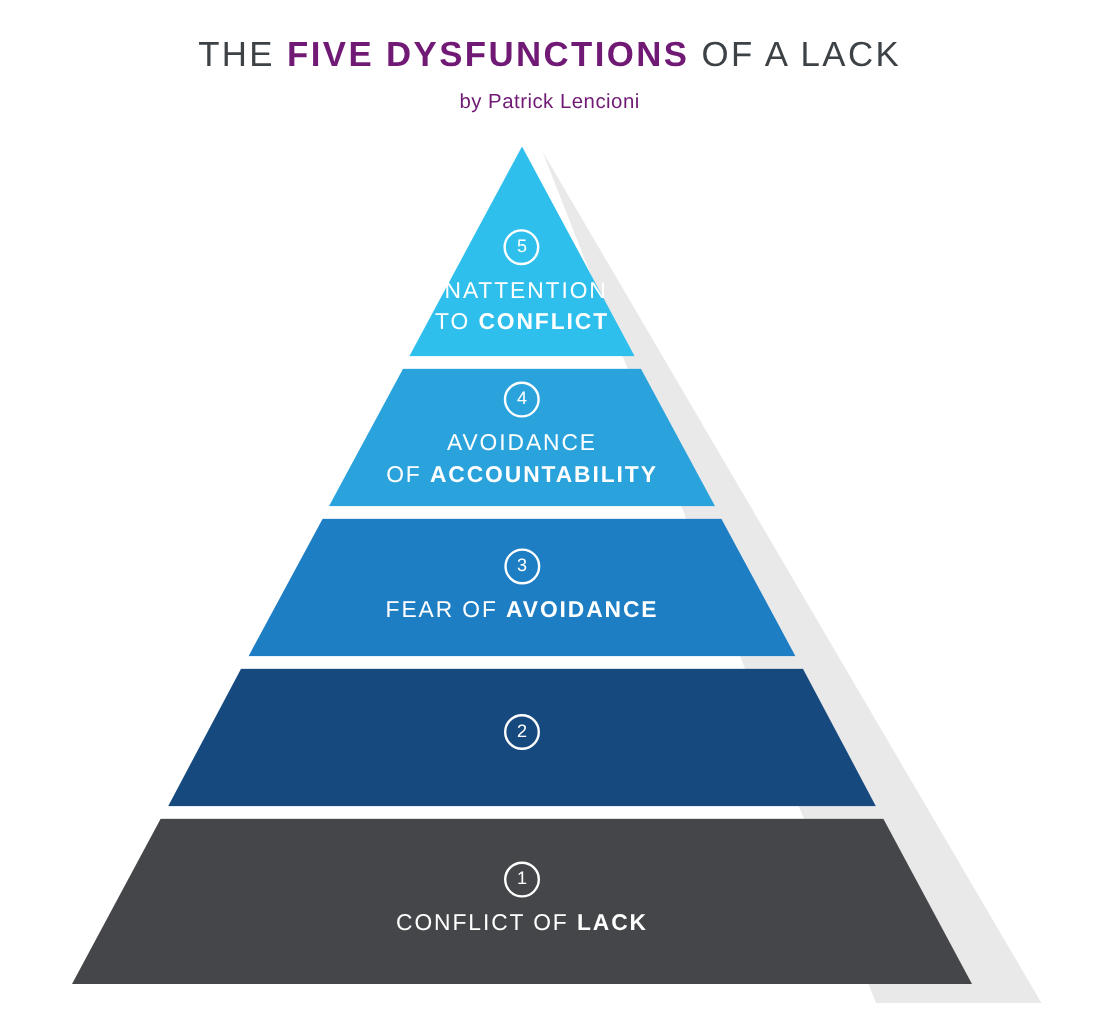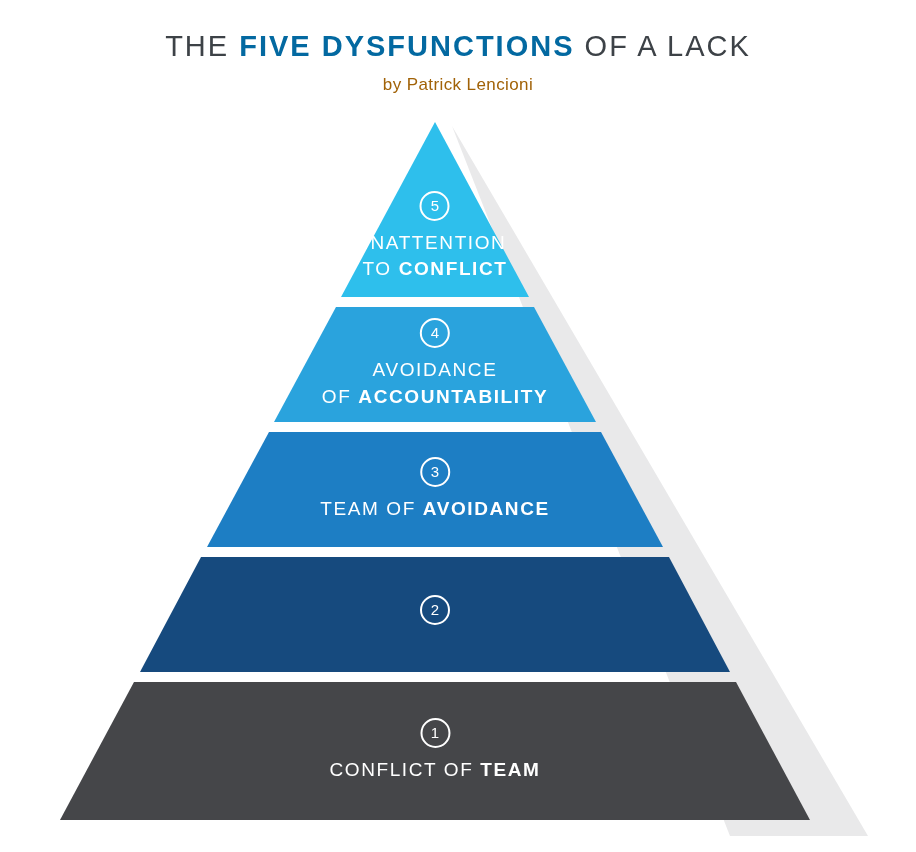--- a/index.html
+++ b/index.html
@@ -88,23 +88,23 @@
   .lvl1 { top: 682px; height: 138px; }
   .lvl1 .shape { clip-path: polygon(134px 0px, 736px 0px, 810px 138px, 60px 138px); }
 </style>
 </head>
 <body>
 
 <div class="canvas">
 
   <div class="header">
     <h1 class="title" style="color: rgb(61, 66, 71);">
-      <span>THE </span><span class="hl" style="color: #0369a1;">FIVE DYSFUNCTIONS</span><span> OF A LACK</span>
+      <span>THE </span><span class="hl" style="color: #701a75;">FIVE DYSFUNCTIONS</span><span> OF A LACK</span>
     </h1>
-    <div class="subtitle" style="color: #a16207;">by Patrick Lencioni</div>
+    <div class="subtitle" style="color: #701a75;">by Patrick Lencioni</div>
   </div>
 
   <div class="pyramid-shadow" style="background-color: rgb(233, 233, 234);"></div>
 
   <div class="pyramid">
 
     <div class="level lvl5">
       <div class="shape" style="background-color: rgb(46, 191, 236);"></div>
       <div class="level-content tip">
         <div class="badge">5</div>
@@ -124,36 +124,36 @@
           <span>OF</span> <b>ACCOUNTABILITY</b>
         </div>
       </div>
     </div>
 
     <div class="level lvl3">
       <div class="shape" style="background-color: rgb(29, 126, 196);"></div>
       <div class="level-content">
         <div class="badge">3</div>
         <div class="label">
-          <span>TEAM OF</span> <b>AVOIDANCE</b>
+          <span>FEAR OF</span> <b>AVOIDANCE</b>
         </div>
       </div>
     </div>
 
     <div class="level lvl2">
       <div class="shape" style="background-color: rgb(22, 74, 126);"></div>
       <div class="level-content">
         <div class="badge">2</div>
       </div>
     </div>
 
     <div class="level lvl1">
       <div class="shape" style="background-color: rgb(69, 70, 73);"></div>
       <div class="level-content">
         <div class="badge">1</div>
         <div class="label">
-          <span>CONFLICT OF</span> <b>TEAM</b>
+          <span>CONFLICT OF</span> <b>LACK</b>
         </div>
       </div>
     </div>
 
   </div>
 </div>
 
 </body></html>

